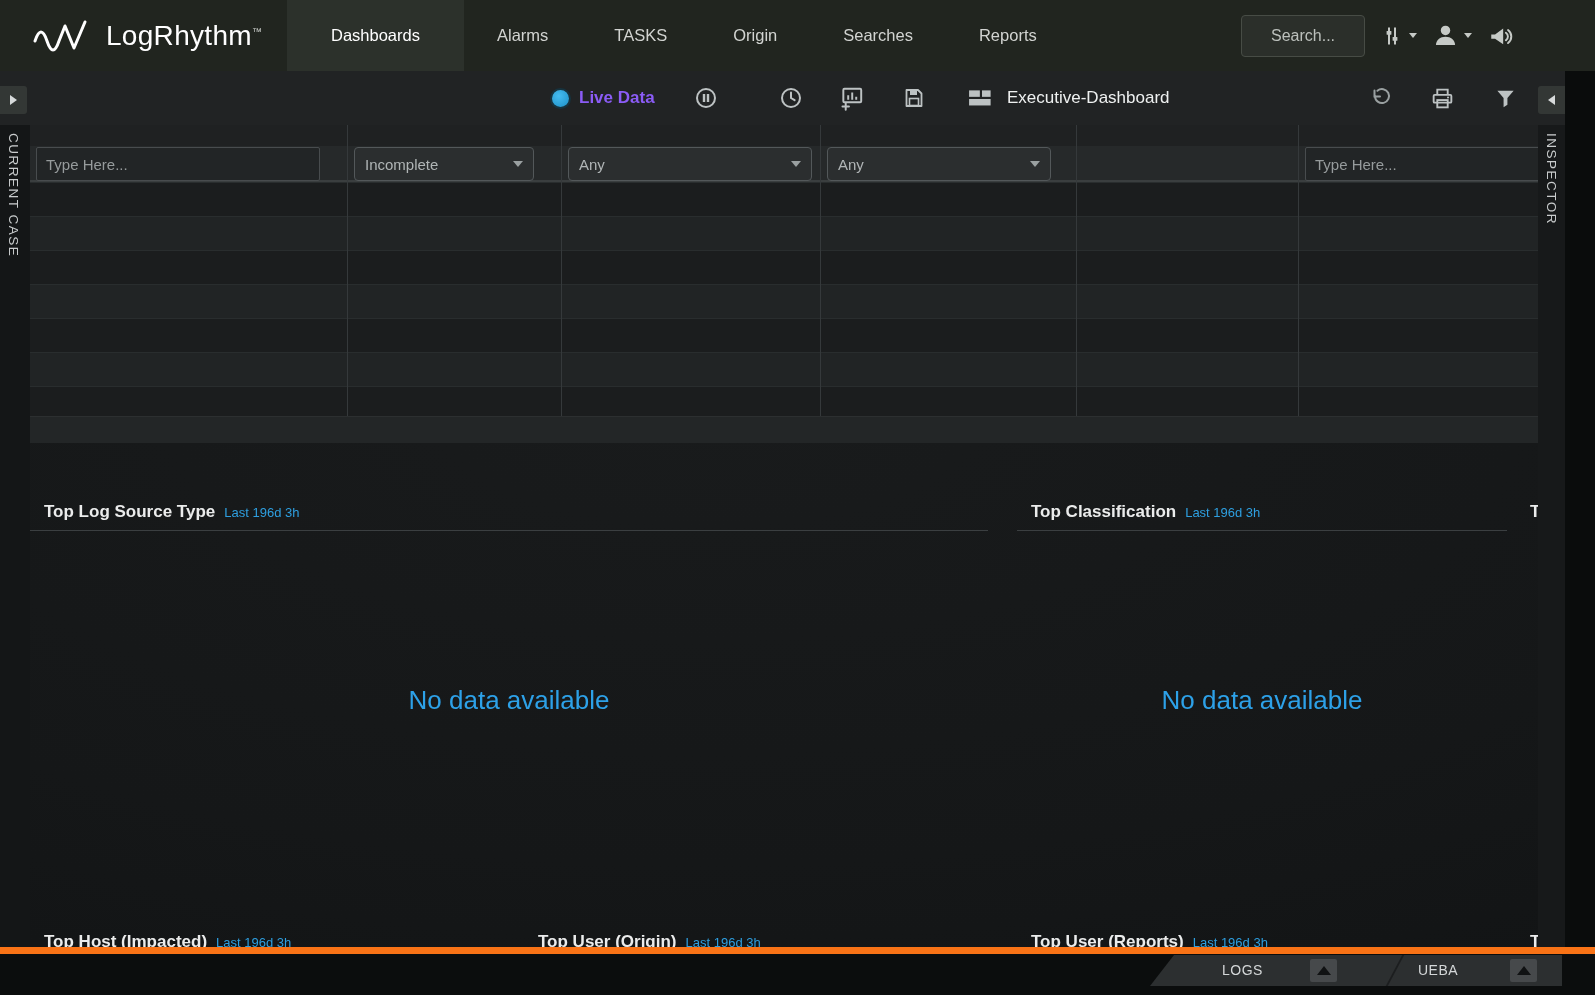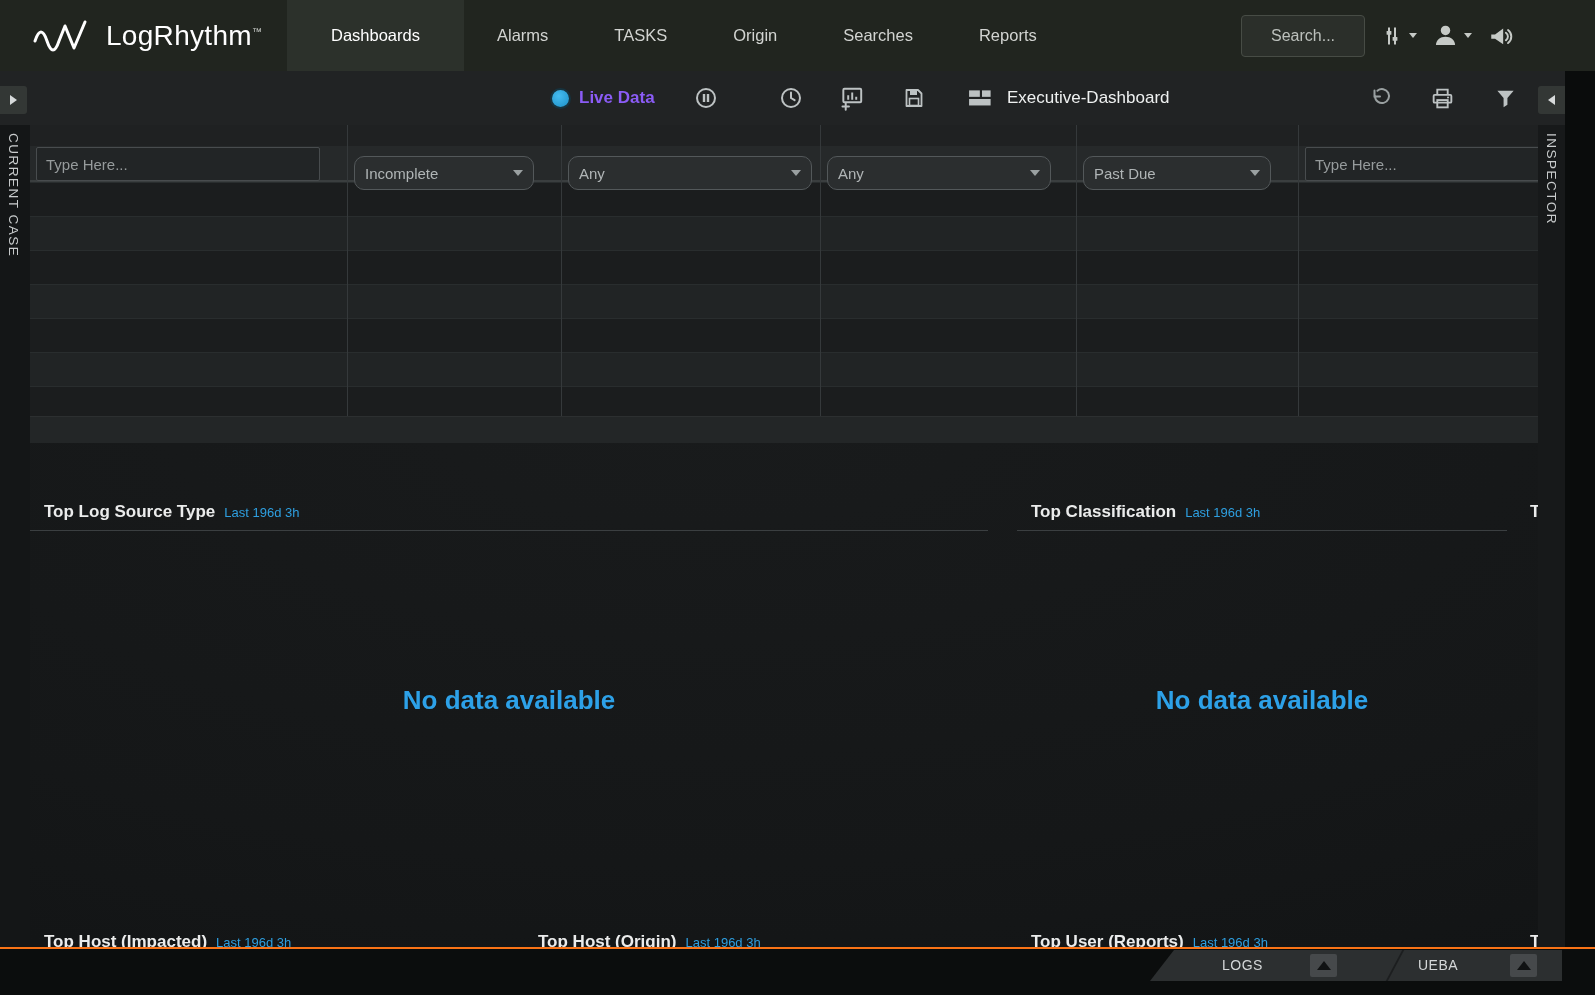--- a/index.html
+++ b/index.html
@@ -47,38 +47,38 @@
 
   
   .table-area { position:absolute; left:30px; top:125px; width:1508px; height:318px; overflow:hidden; z-index:4; background:#191b1c; }
   .t-head   { position:absolute; left:0; top:0; width:100%; height:21px; background:#1f2122; }
   .t-filter { position:absolute; left:0; top:21px; width:100%; height:36px; background:#26292a; border-bottom:2px solid #3a3e3f; }
   .t-scroll { position:absolute; left:0; top:291px; width:100%; height:27px; background:#232627; border-top:1px solid #2c2f30; cursor:pointer; }
   .t-row { position:absolute; left:0; width:100%; height:34px; border-top:1px solid #292d2e; }
   .t-row.odd  { background:#1b1d1e; }
   .t-row.even { background:#212425; }
   .col-line { position:absolute; top:0; height:291px; width:1px; background:#35393b; z-index:3; }
-  .filter-select { position:absolute; top:22px; height:34px; background:#2b2e2f; border:1px solid #53585a; border-radius:10px;
+  .filter-select { position:absolute; top:22px; height:34px; background:#2b2e2f; border:1px solid #53585a; border-radius:4px;
                    display:flex; align-items:center; justify-content:space-between; padding:0 10px; color:#b0b5b6; font-size:15px;
-                   cursor:pointer; z-index:4;margin-top:9px; }
+                   cursor:pointer; z-index:4; }
   .sel-caret { width:0; height:0; border-left:5px solid transparent; border-right:5px solid transparent; border-top:6px solid #9aa0a1; }
   .filter-input { position:absolute; top:22px; height:34px; background:#222526; border:1px solid #484c4e; border-radius:2px;
                   color:#a6abac; font-size:15px; padding:0 9px; outline:none; z-index:4; }
   .filter-input::placeholder { color:#969b9c; }
 
   
   .widget { position:absolute; z-index:5; }
   .w-head { display:flex; align-items:baseline; padding-left:14px; margin-top:12px; }
   .w-title { color:#ebecec; font-size:17px; font-weight:700; white-space:nowrap; }
   .w-range { color:#2e9fe0; font-size:13px; margin-left:9px; white-space:nowrap; }
   .w-divider { margin-top:8px; border-bottom:1px solid #3b3f41; }
-  .w-empty { position:absolute; left:0; right:0; top:195px; text-align:center; color:#2da1e8; font-size:26px;font-weight:bold; }
-
-  
-  .bottom-bar { position:absolute; left:0; top:947px; width:1595px; height:48px; background:#0b0d0d; border-top:2px solid #f97316; z-index:40; }
+  .w-empty { position:absolute; left:0; right:0; top:195px; text-align:center; color:#2da1e8; font-size:26px; }
+
+  
+  .bottom-bar { position:absolute; left:0; top:947px; width:1595px; height:48px; background:#0b0d0d; border-top:7px solid #f97316; z-index:40; }
   .bottom-tabs { position:absolute; left:1150px; top:1px; width:412px; height:31px; background:#2c2f30;
                  clip-path:polygon(24px 0, 100% 0, 100% 100%, 0 100%); }
   .bt-label { position:absolute; top:0; line-height:31px; color:#d4d7d8; font-size:14px; letter-spacing:.5px; cursor:pointer; }
   .bt-arrow { position:absolute; top:4px; width:27px; height:23px; background:#46494b; border-radius:2px;
               display:flex; align-items:center; justify-content:center; cursor:pointer; }
   .tri-up { width:0; height:0; border-left:7px solid transparent; border-right:7px solid transparent; border-bottom:9px solid #101213; }
   .tab-divider { position:absolute; left:244px; top:0; width:2px; height:31px; background:#1c1e1f; transform:skewX(-28deg); }
 
   svg { display:block; }
 </style>
@@ -113,24 +113,20 @@
       <span class="sel-caret"></span>
     </div>
     <div class="filter-select" style="left:538px; width:244px">
       <span>Any</span>
       <span class="sel-caret"></span>
     </div>
     <div class="filter-select" style="left:797px; width:224px">
       <span>Any</span>
       <span class="sel-caret"></span>
     </div>
-    <div class="filter-select" style="left:1053px; width:188px">
-      <span>Past Due</span>
-      <span class="sel-caret"></span>
-    </div>
     <input class="filter-input" style="left: 1275px; width: 240px;" type="text" placeholder="Type Here...">
 
     <div class="t-scroll"></div>
   </div>
 
   <div class="widget" style="left:30px; top:490px; width:958px; height:430px">
     <div class="w-head">
       <span class="w-title">Top Log Source Type</span>
       <span class="w-range">Last 196d 3h</span>
     </div>
@@ -155,21 +151,21 @@
 
   <div class="widget" style="left:30px; top:920px; width:487px">
     <div class="w-head">
       <span class="w-title">Top Host (Impacted)</span>
       <span class="w-range">Last 196d 3h</span>
     </div>
   </div>
 
   <div class="widget" style="left:524px; top:920px; width:487px">
     <div class="w-head">
-      <span class="w-title">Top Host (Origin)</span>
+      <span class="w-title">Top User (Origin)</span>
       <span class="w-range">Last 196d 3h</span>
     </div>
   </div>
 
   <div class="widget" style="left:1017px; top:920px; width:494px">
     <div class="w-head">
       <span class="w-title">Top User (Reports)</span>
       <span class="w-range">Last 196d 3h</span>
     </div>
   </div>

